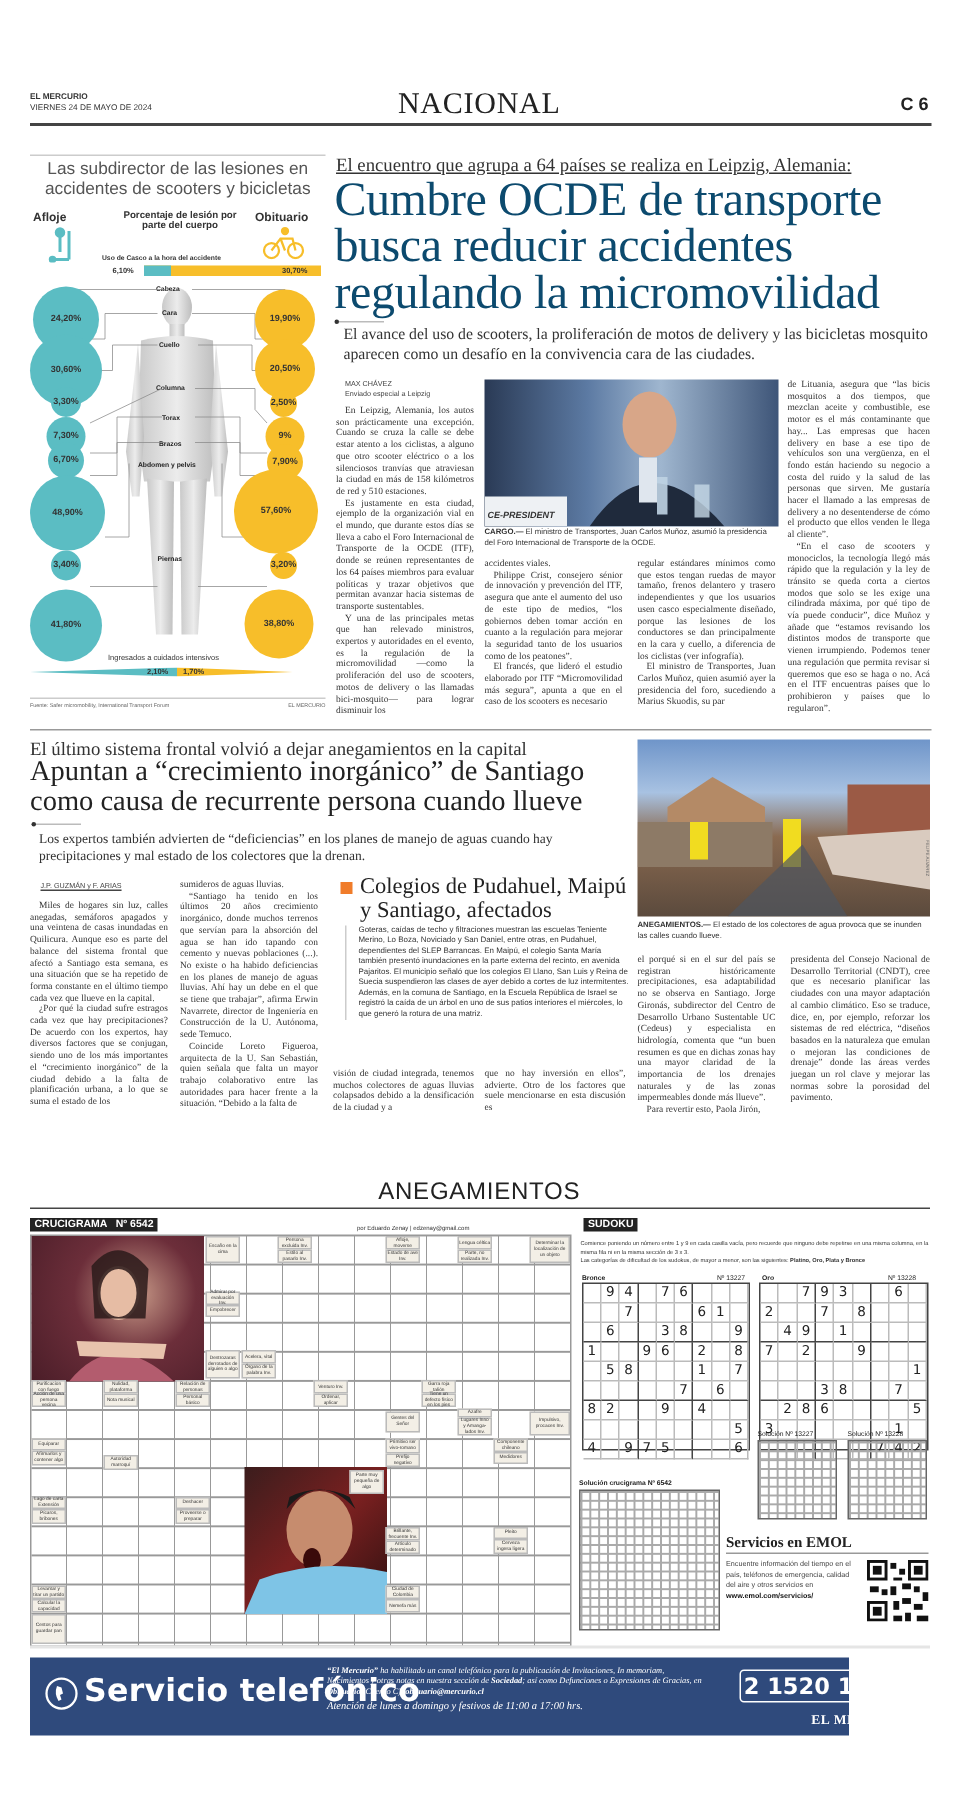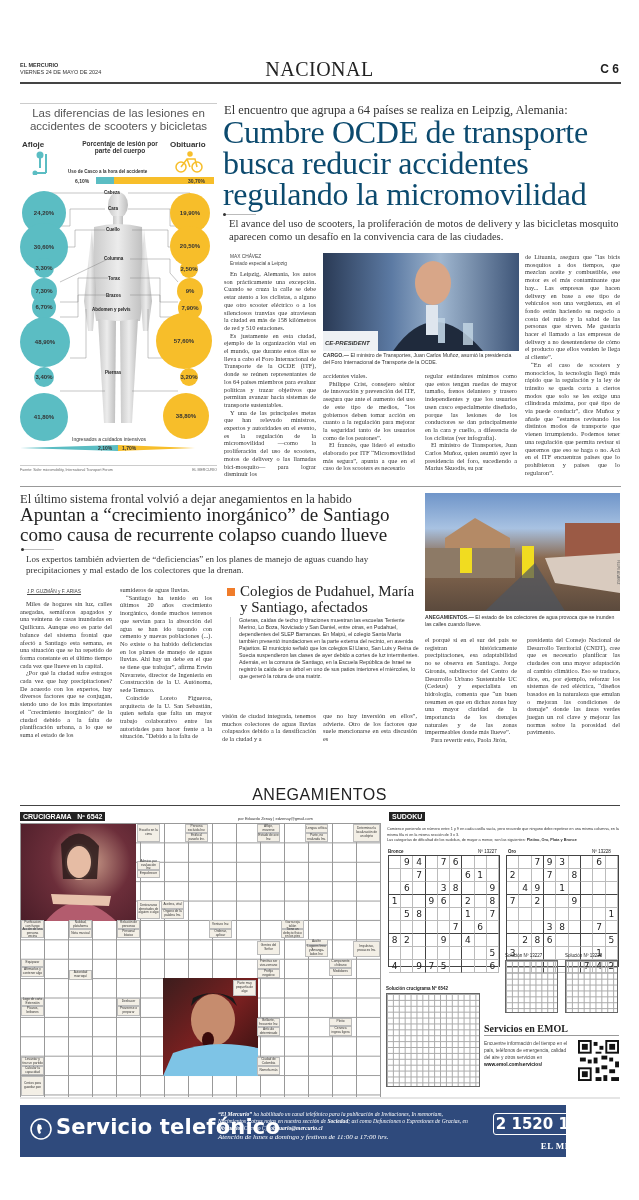--- a/index.html
+++ b/index.html
@@ -66,21 +66,21 @@
 
 <div class="abs masthead">
   <b>EL MERCURIO</b><br>
   <span>VIERNES 24 DE MAYO DE 2024</span>
 </div>
 <div class="abs section-title">NACIONAL</div>
 <div class="abs page-num">C 6</div>
 <div class="abs rule-top"></div>
 
 <div class="abs info">
-  <div class="info-title">Las diferencias de las lesiones en accidentes de scooters y bicicletas</div>
+  <div class="info-title">Las subdirector de las lesiones en accidentes de scooters y bicicletas</div>
   <div class="abs info-hdr" style="left:2px;top:37px;font-size:8px;">Afloje</div>
   <div class="abs info-hdr" style="left:55px;top:37px;width:90px;text-align:center;">Porcentaje de lesión por parte del cuerpo</div>
   <div class="abs info-hdr" style="left:150px;top:37px;font-size:8px;">Obituario</div>
   <svg class="abs" style="left:12px;top:48px;" width="18" height="24">
       <g stroke="#5bbdc3" stroke-width="2" fill="#5bbdc3">
         <circle cx="8" cy="4" r="2.5"></circle>
         <line x1="8" y1="7" x2="8" y2="17"></line>
         <line x1="14" y1="3" x2="14" y2="22"></line>
         <line x1="2" y1="22" x2="14" y2="22"></line>
         <circle cx="3" cy="22" r="1.5"></circle>
@@ -175,21 +175,21 @@
       <polygon points="98,0 175,3 98,6" fill="#f7be2a"></polygon>
   </svg>
   <div class="abs info-hdr" style="left:78px;top:342px;font-size:5px;">2,10%</div>
   <div class="abs info-hdr" style="left:102px;top:342px;font-size:5px;">1,70%</div>
   <div class="source">
     <span>Fuente: Safer micromobility, International Transport Forum</span>
     <span>EL MERCURIO</span>
   </div>
 </div>
 
-<div class="abs kicker" style="left:224px;top:103px;">El encuentro que agrupa a 64 países se realiza en Leipzig, Alemania:</div>
+<div class="abs kicker" style="left:224px;top:103px;text-decoration:underline;">El encuentro que agrupa a 64 países se realiza en Leipzig, Alemania:</div>
 <div class="abs headline" style="left:223px;top:117px;width:400px;">Cumbre OCDE de transporte busca reducir accidentes regulando la micromovilidad</div>
 <div class="dot-rule" style="left:224px;top:214px;"></div>
 <div class="abs deck" style="left:229px;top:218px;width:395px;">El avance del uso de scooters, la proliferación de motos de delivery y las bicicletas mosquito aparecen como un desafío en la convivencia cara de las ciudades.</div>
 
 <div class="abs byline" style="left:230px;top:253px;">
   <div>MAX CHÁVEZ</div>
   <div>Enviado especial a Leipzig</div>
 </div>
 <div class="abs col" style="left:224px;top:270px;width:92px;">
   <p>En Leipzig, Alemania, los autos son prácticamente una excepción. Cuando se cruza la calle se debe estar atento a los ciclistas, a alguno que otro scooter eléctrico o a los silenciosos tranvías que atraviesan la ciudad en más de 158 kilómetros de red y 510 estaciones.</p>
@@ -222,38 +222,38 @@
   <p style="text-indent:0">regular estándares mínimos como que estos tengan ruedas de mayor tamaño, frenos delantero y trasero independientes y que los usuarios usen casco especialmente diseñado, porque las lesiones de los conductores se dan principalmente en la cara y cuello, a diferencia de los ciclistas (ver infografía).</p>
   <p>El ministro de Transportes, Juan Carlos Muñoz, quien asumió ayer la presidencia del foro, sucediendo a Marius Skuodis, su par</p>
 </div>
 <div class="abs col" style="left:525px;top:253px;width:95px;">
   <p style="text-indent:0">de Lituania, asegura que “las bicis mosquitos a dos tiempos, que mezclan aceite y combustible, ese motor es el más contaminante que hay... Las empresas que hacen delivery en base a ese tipo de vehículos son una vergüenza, en el fondo están haciendo su negocio a costa del ruido y la salud de las personas que sirven. Me gustaría hacer el llamado a las empresas de delivery a no desentenderse de cómo el producto que ellos venden le llega al cliente”.</p>
   <p>“En el caso de scooters y monociclos, la tecnología llegó más rápido que la regulación y la ley de tránsito se queda corta a ciertos modos que solo se les exige una cilindrada máxima, por qué tipo de vía puede conducir”, dice Muñoz y añade que “estamos revisando los distintos modos de transporte que vienen irrumpiendo. Podemos tener una regulación que permita revisar si queremos que eso se haga o no. Acá en el ITF encuentras países que lo prohibieron y países que lo regularon”.</p>
 </div>
 
 <div class="sep" style="left:20px;top:486px;width:601px;"></div>
 
-<div class="abs kicker" style="left:20px;top:492px;">El último sistema frontal volvió a dejar anegamientos en la habido</div>
-<div class="abs" style="left:20px;top:505px;width:400px;font-size:19px;line-height:20px;color:#222;">Apuntan a “crecimiento inorgánico” de Santiago como causa de recurrente colapso cuando llueve</div>
+<div class="abs kicker" style="left:20px;top:492px;">El último sistema frontal volvió a dejar anegamientos en la capital</div>
+<div class="abs" style="left:20px;top:505px;width:400px;font-size:19px;line-height:20px;color:#222;">Apuntan a “crecimiento inorgánico” de Santiago como causa de recurrente persona cuando llueve</div>
 <div class="dot-rule" style="left:22px;top:549px;"></div>
 <div class="abs deck" style="left:26px;top:554px;width:395px;font-size:9px;line-height:11px;">Los expertos también advierten de “deficiencias” en los planes de manejo de aguas cuando hay precipitaciones y mal estado de los colectores que la drenan.</div>
 
 <div class="abs byline" style="left:27px;top:588px;text-decoration:underline;">J.P. GUZMÁN y F. ARIAS</div>
 <div class="abs col" style="left:20px;top:600px;width:92px;">
   <p>Miles de hogares sin luz, calles anegadas, semáforos apagados y una veintena de casas inundadas en Quilicura. Aunque eso es parte del balance del sistema frontal que afectó a Santiago esta semana, es una situación que se ha repetido de forma constante en el último tiempo cada vez que llueve en la capital.</p>
   <p>¿Por qué la ciudad sufre estragos cada vez que hay precipitaciones? De acuerdo con los expertos, hay diversos factores que se conjugan, siendo uno de los más importantes el “crecimiento inorgánico” de la ciudad debido a la falta de planificación urbana, a lo que se suma el estado de los</p>
 </div>
 <div class="abs col" style="left:120px;top:586px;width:92px;">
   <p style="text-indent:0">sumideros de aguas lluvias.</p>
   <p>“Santiago ha tenido en los últimos 20 años crecimiento inorgánico, donde muchos terrenos que servían para la absorción del agua se han ido tapando con cemento y nuevas poblaciones (...). No existe o ha habido deficiencias en los planes de manejo de aguas lluvias. Ahí hay un debe en el que se tiene que trabajar”, afirma Erwin Navarrete, director de Ingeniería en Construcción de la U. Autónoma, sede Temuco.</p>
   <p>Coincide Loreto Figueroa, arquitecta de la U. San Sebastián, quien señala que falta un mayor trabajo colaborativo entre las autoridades para hacer frente a la situación. “Debido a la falta de</p>
 </div>
 
 <div class="abs" style="left:227px;top:588px;width:8px;height:8px;background:#f07c2a;"></div>
-<div class="abs" style="left:240px;top:583px;width:180px;font-size:15px;line-height:16px;color:#222;">Colegios de Pudahuel, María y Santiago, afectados</div>
+<div class="abs" style="left:240px;top:583px;width:180px;font-size:15px;line-height:16px;color:#222;">Colegios de Pudahuel, Maipú y Santiago, afectados</div>
 <div class="abs" style="left:230px;top:617px;width:190px;font-family:'Liberation Sans',sans-serif;font-size:5.3px;line-height:7px;color:#333;border-left:1px solid #ccc;padding-left:8px;">Goteras, caídas de techo y filtraciones muestran las escuelas Teniente Merino, Lo Boza, Noviciado y San Daniel, entre otras, en Pudahuel, dependientes del SLEP Barrancas. En Maipú, el colegio Santa María también presentó inundaciones en la parte externa del recinto, en avenida Pajaritos. El municipio señaló que los colegios El Llano, San Luis y Reina de Suecia suspendieron las clases de ayer debido a cortes de luz intermitentes. Además, en la comuna de Santiago, en la Escuela República de Israel se registró la caída de un árbol en uno de sus patios interiores el miércoles, lo que generó la rotura de una matriz.</div>
 
 <div class="abs col" style="left:222px;top:712px;width:94px;">visión de ciudad integrada, tenemos muchos colectores de aguas lluvias colapsados debido a la densificación de la ciudad y a</div>
 <div class="abs col" style="left:323px;top:712px;width:94px;">que no hay inversión en ellos”, advierte. Otro de los factores que suele mencionarse en esta discusión es</div>
 
 <div class="abs photo" style="left:425px;top:493px;width:195px;height:118px;background:linear-gradient(180deg,#6f95c9 0%,#a8c2e2 30%,#8a6a50 55%,#5b4a3d 100%);">
   <svg width="195" height="118">
     <path d="M20 45 L50 25 L85 45 L85 70 L20 70 Z" fill="#b48a66"></path>
     <rect x="0" y="55" width="90" height="30" fill="#8d7a66"></rect>
     <rect x="140" y="30" width="55" height="60" fill="#9b5a45"></rect>

